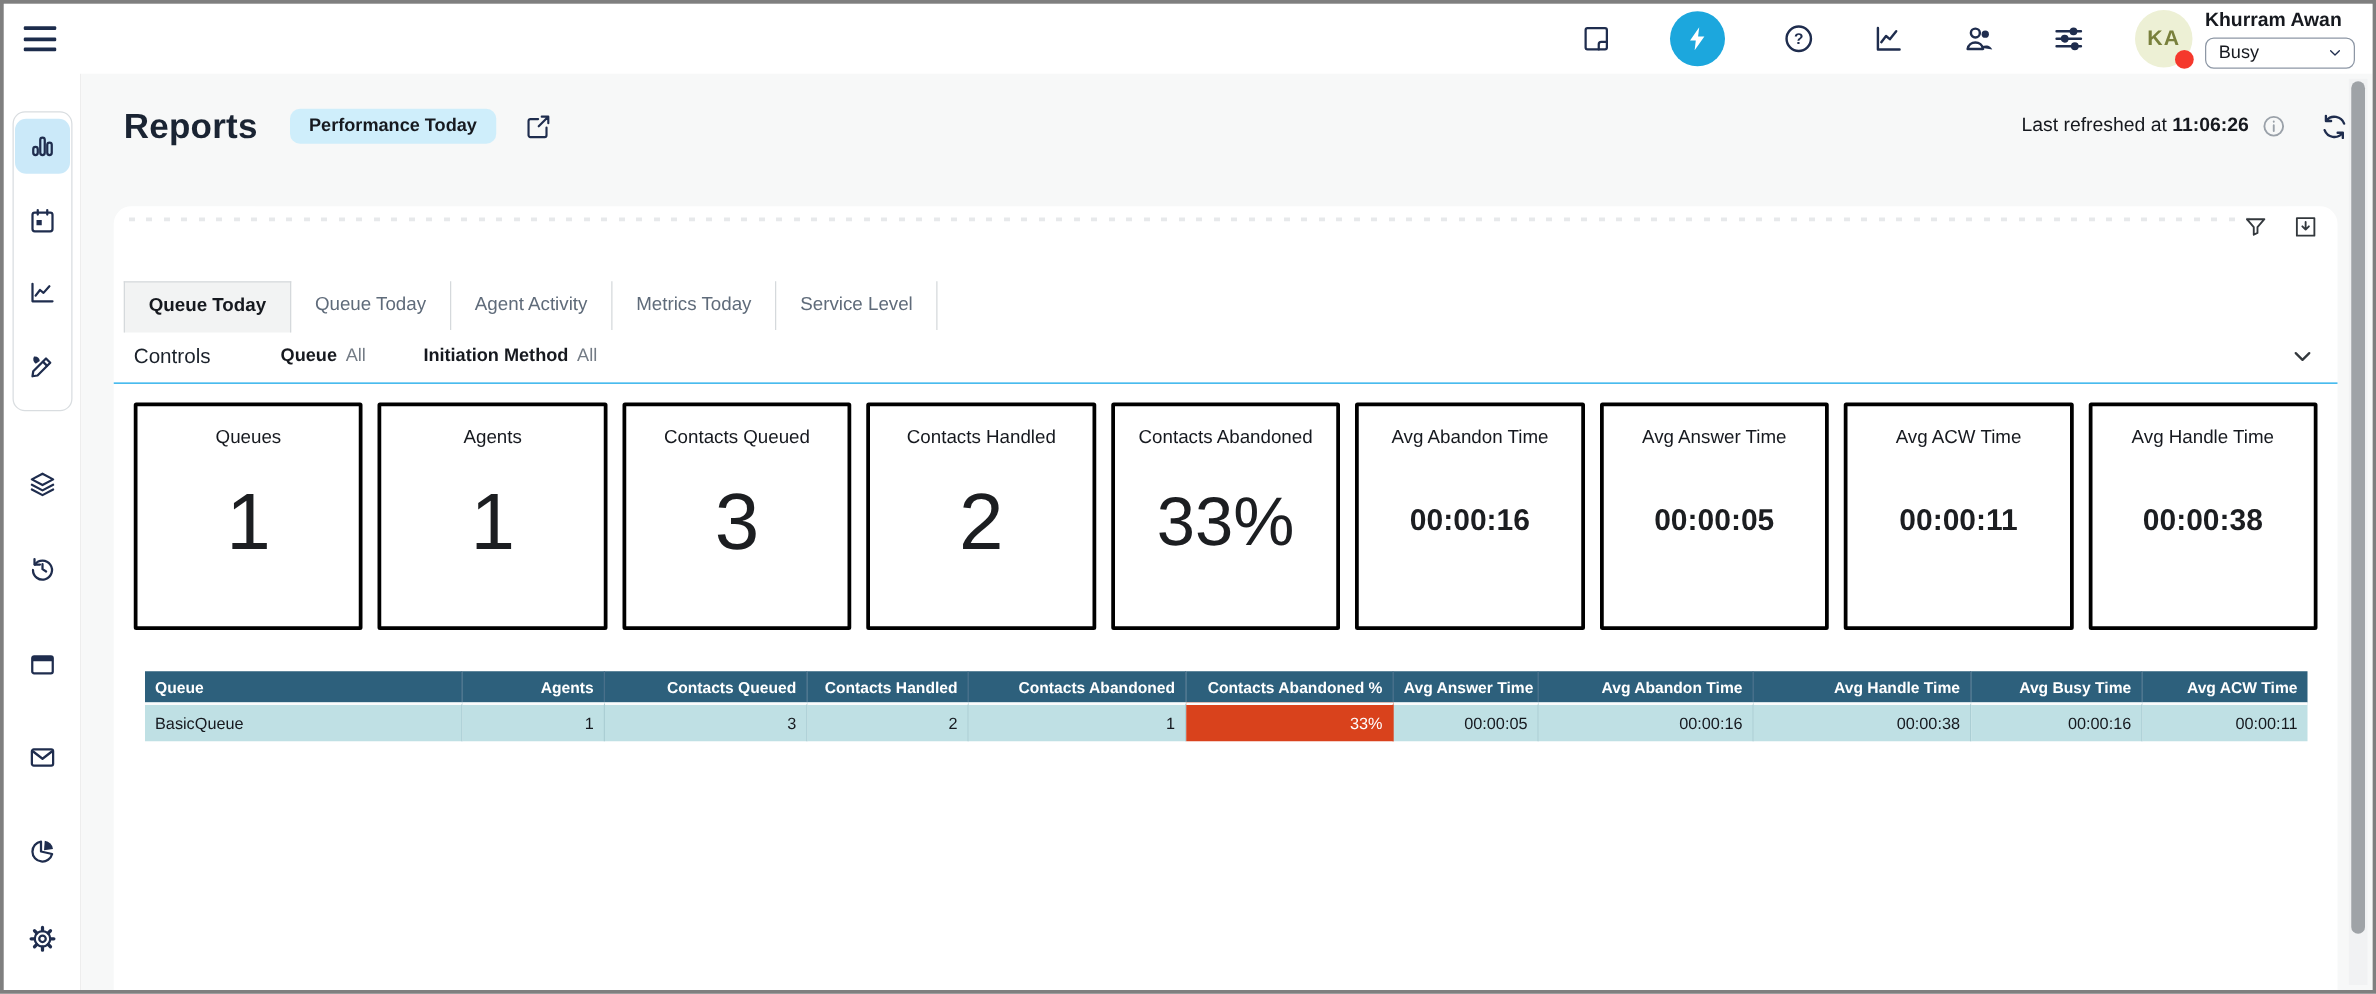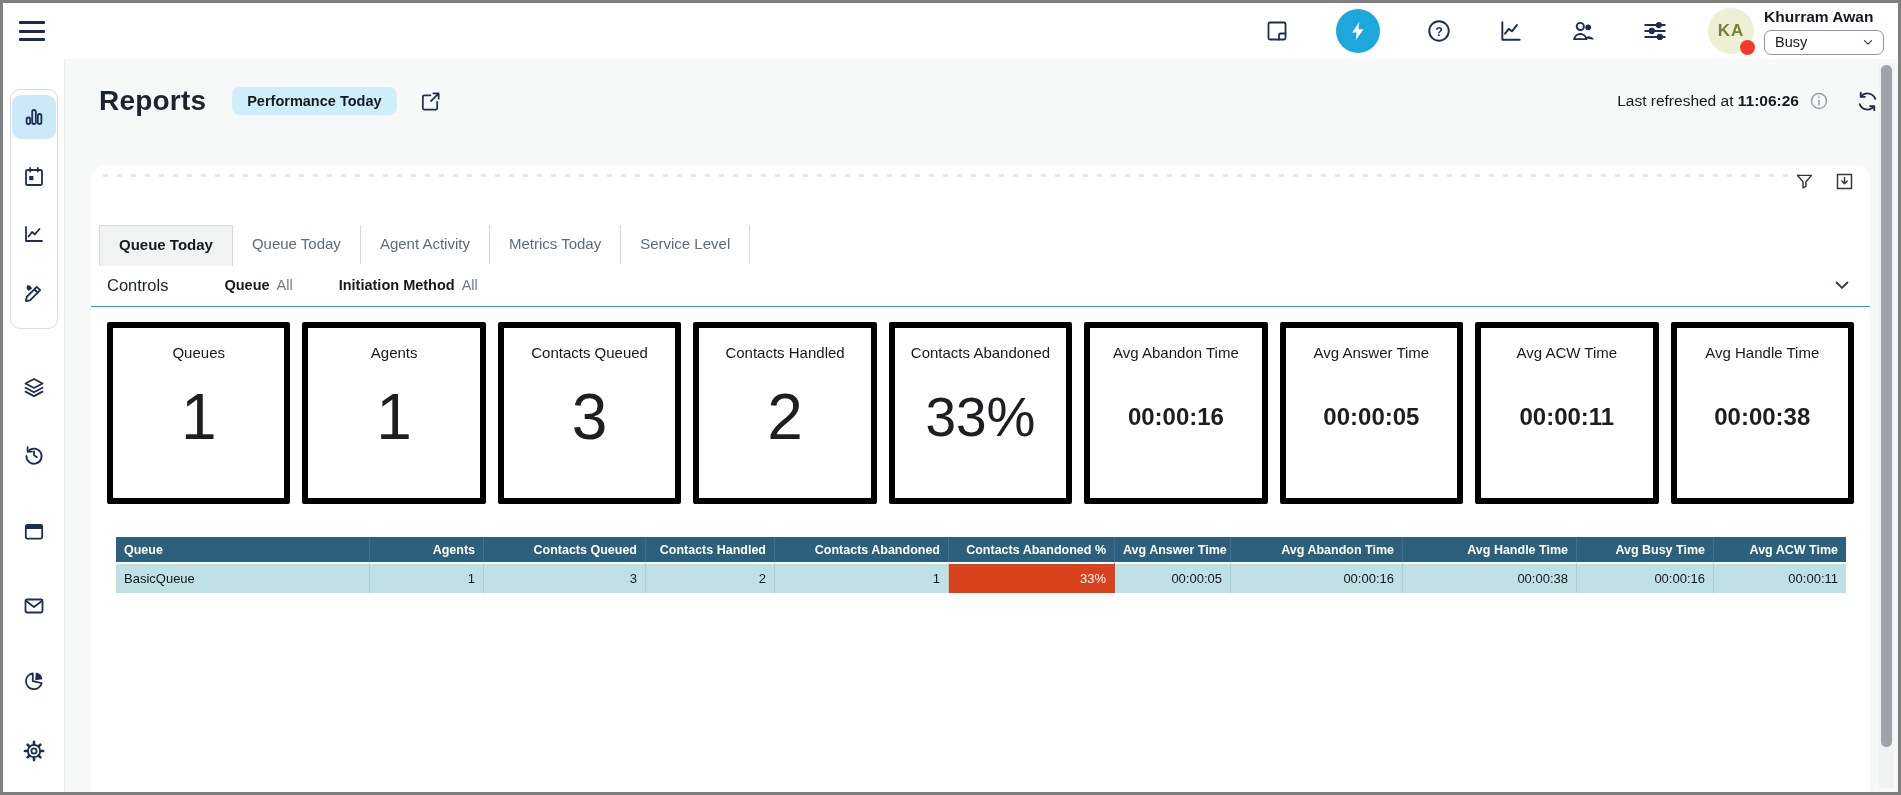--- a/index.html
+++ b/index.html
@@ -67,21 +67,21 @@
                   border-bottom:1px solid #0ea5e9; position:relative; }
   .controls-title { font-size:16.5px; color:#1b222b; }
   .ctl { display:flex; align-items:baseline; gap:7px; }
   .ctl-1 { margin-left:56px; }
   .ctl-2 { margin-left:46px; }
   .ctl-label { font-weight:bold; font-size:14.5px; color:#16191f; }
   .ctl-value { font-size:14.5px; color:#737b85; }
   .controls-chevron { margin-left:auto; cursor:pointer; display:flex; }
 
   .cards { display:grid; grid-template-columns:repeat(9, 1fr); gap:12px; padding:15px 16px 0; }
-  .card { background:#fff; border:6px solid #000000; border-radius:2px; height:182px;
+  .card { background:#fff; border:3px solid #000000; border-radius:2px; height:182px;
           display:flex; flex-direction:column; align-items:center; }
   .card-label { margin-top:16px; font-size:15px; color:#16191f; }
   .card-value { flex:1; display:flex; align-items:center; justify-content:center; padding-bottom:26px; color:#1c1e21; }
   .card.num  .card-value { font-size:64px; font-weight:normal; }
   .card.pct  .card-value { font-size:55px; font-weight:normal; }
   .card.time .card-value { font-size:24px; font-weight:bold; }
 
   .data-table { margin:33px 25px 0; width:1730px; }
   .tr { display:grid; grid-template-columns:254px 114px 162px 129px 174px 166px 116px 172px 174px 137px 132px; }
   .th { background:#2d607c; color:#fff; font-weight:bold; font-size:12.5px; padding:6px 8px 5px;

